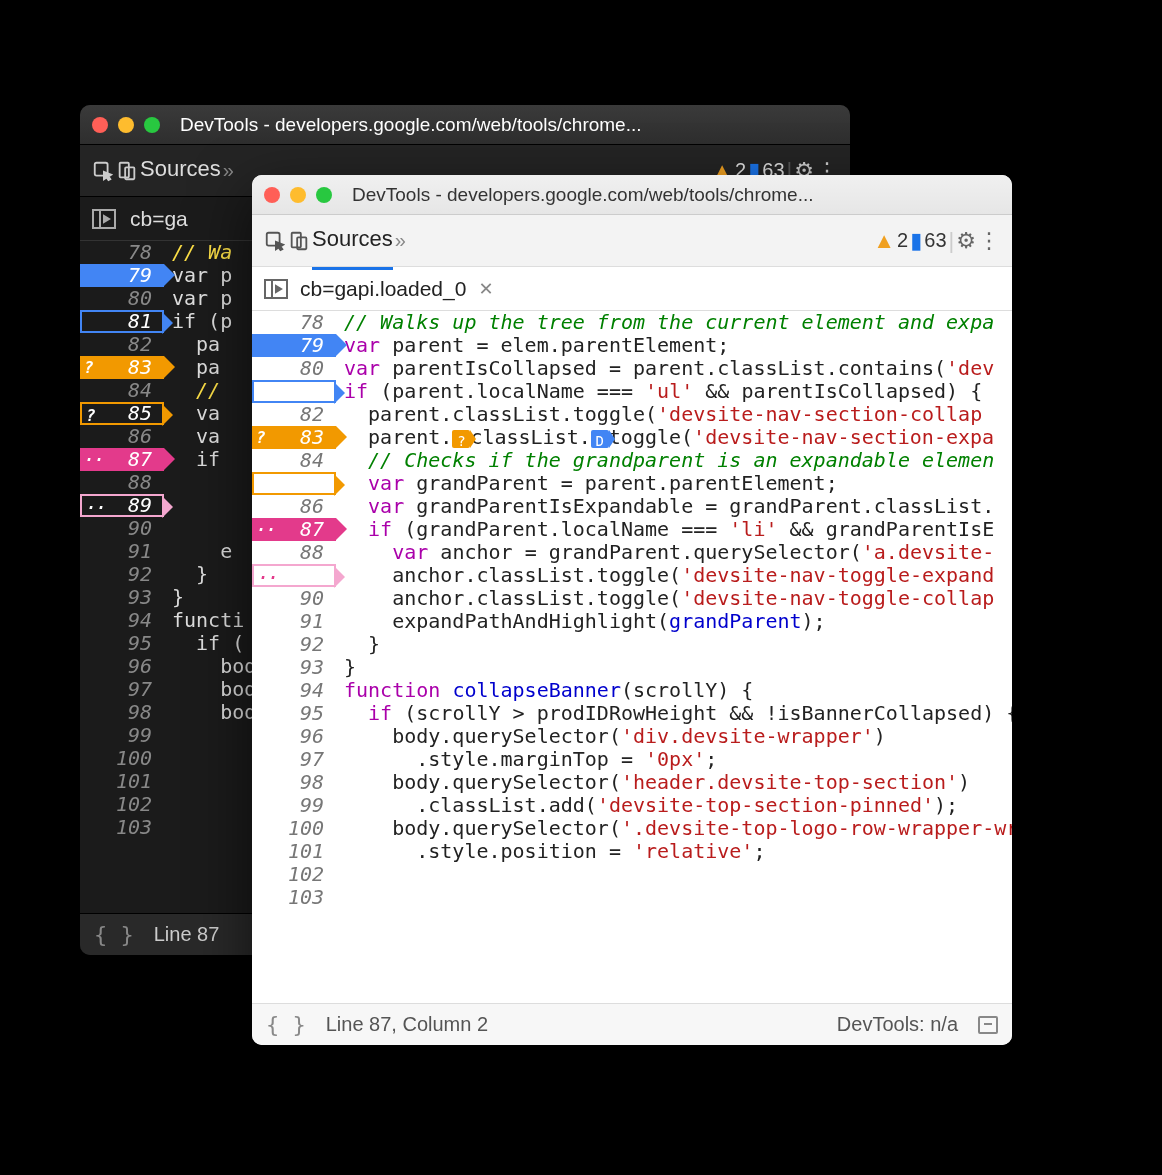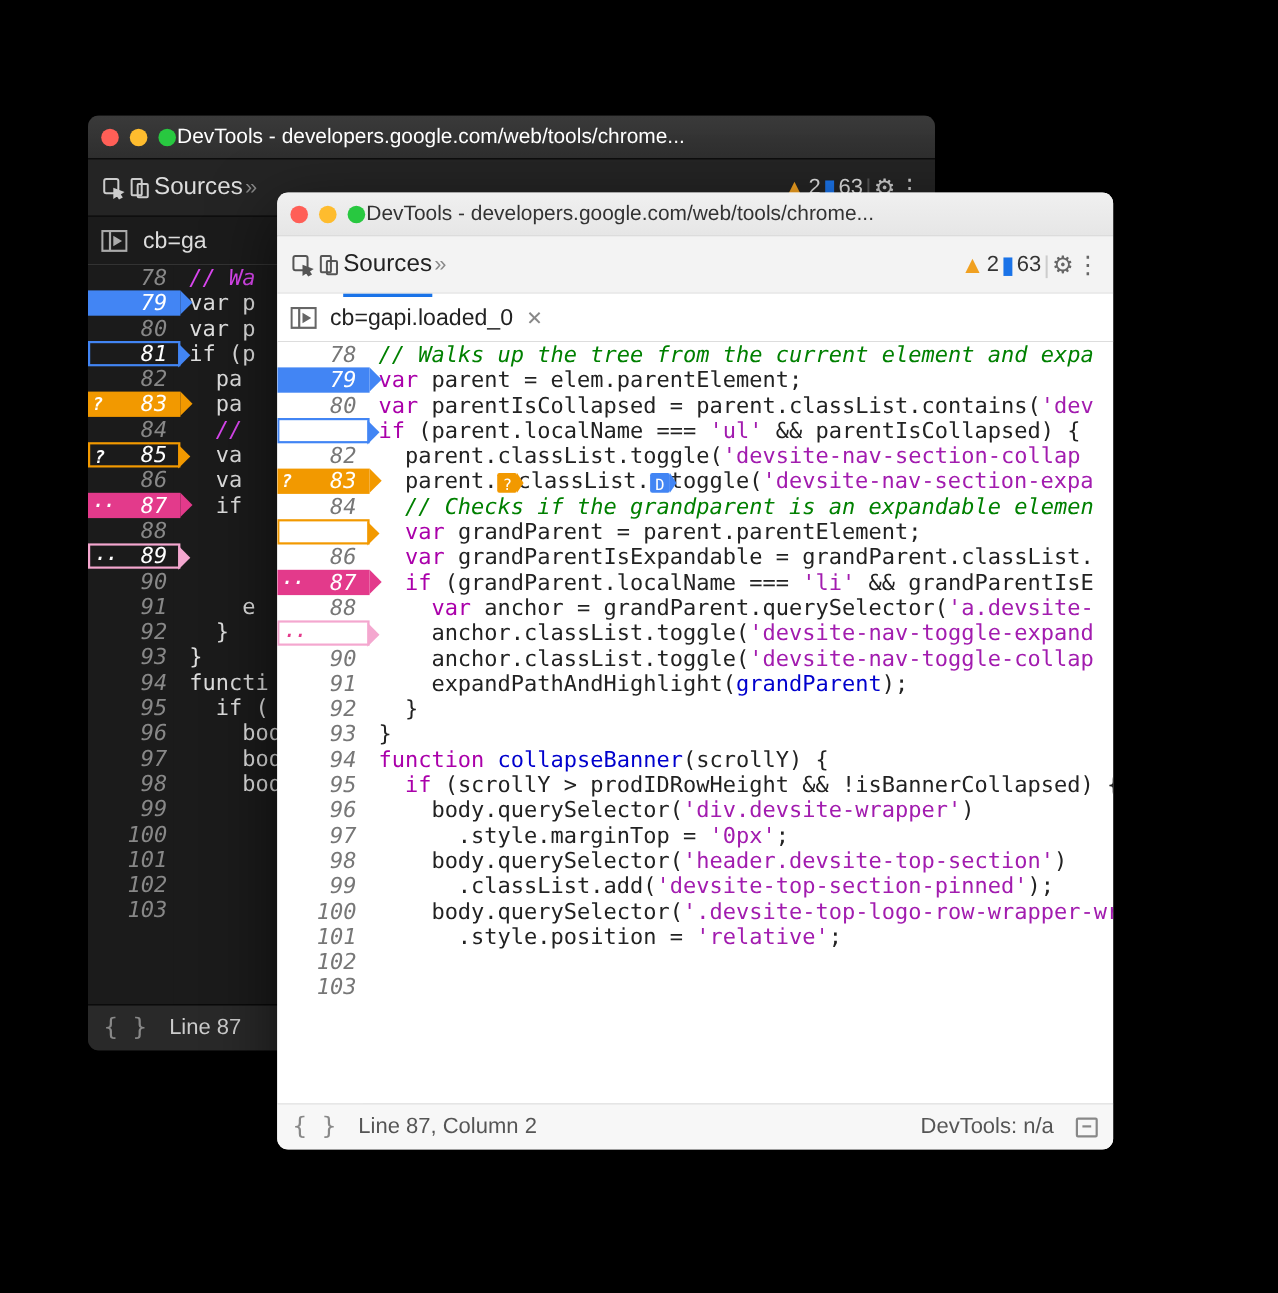--- a/index.html
+++ b/index.html
@@ -32,21 +32,21 @@
     width: 760px; height: 870px;
     background: #fff;
     color: #222;
   }
   
   .titlebar {
     height: 40px;
     display: flex;
     align-items: center;
     padding: 0 12px;
-    gap: 1px;
+    gap: 20px;
     font-size: 19px;
   }
   .win-dark .titlebar { background: linear-gradient(#3a3a3a,#2e2e2e); color:#fff; border-bottom:1px solid #000;}
   .win-light .titlebar { background: linear-gradient(#f0f0f0,#e6e6e6); color:#333; border-bottom:1px solid #ccc;}
   .traffic { display:flex; gap:10px; }
   .dot { width:16px; height:16px; border-radius:50%; }
   .dot.red{background:#ff5f57;} .dot.yel{background:#febc2e;} .dot.grn{background:#28c840;}
   .title { flex:1; white-space:nowrap; overflow:hidden; text-overflow:ellipsis;}
   
   .tabs {
@@ -107,24 +107,24 @@
   .bp .q { position:absolute; left:4px; top:0; color:#fff; font-size:16px; font-weight:bold;}
   .bp .dots { position:absolute; left:4px; top:-5px; color:#fff; font-size:20px; letter-spacing:-2px;}
   .win-light .bp-pink-o .dots { color:#e33a8b;}
   .gnum { position:relative; z-index:1; }
   .bp-on .gnum { color:#fff; }
   .src { flex:1; padding-left:14px; white-space:pre; overflow:hidden;}
   .win-dark .src { background:#1b1b1b; color:#ddd;}
   .win-light .src { background:#fff; color:#222;}
   
   .c { color:#008000; font-style:italic;}
-  .win-dark .c { color:#d946ef;}
+  .win-dark .c { color:#fde047;}
   .kw { color:#aa00aa;}
   .fn { color:#0000cd;}
-  .str { color:#a21caf;}
+  .str { color:#b91c1c;}
   .inline-badge { display:inline-block;width:18px;height:18px;background:#f29900;color:#fff;font-size:14px;text-align:center;border-radius:2px;vertical-align:middle;position:relative;}
   .inline-badge.blue{background:#4285f4;}
   .inline-badge::after{content:"";position:absolute;right:-6px;top:0;border-top:9px solid transparent;border-bottom:9px solid transparent;border-left:6px solid #f29900;}
   .inline-badge.blue::after{border-left-color:#4285f4;}
   
   .status {
     height:42px;
     display:flex;
     align-items:center;
     padding:0 14px;

